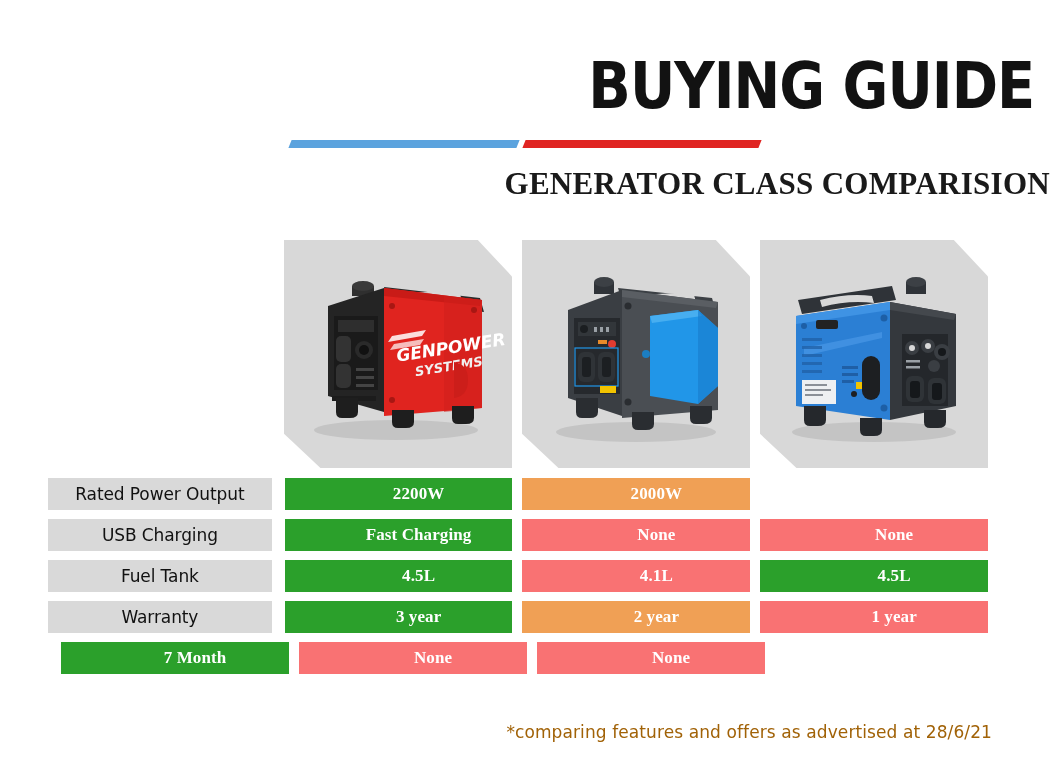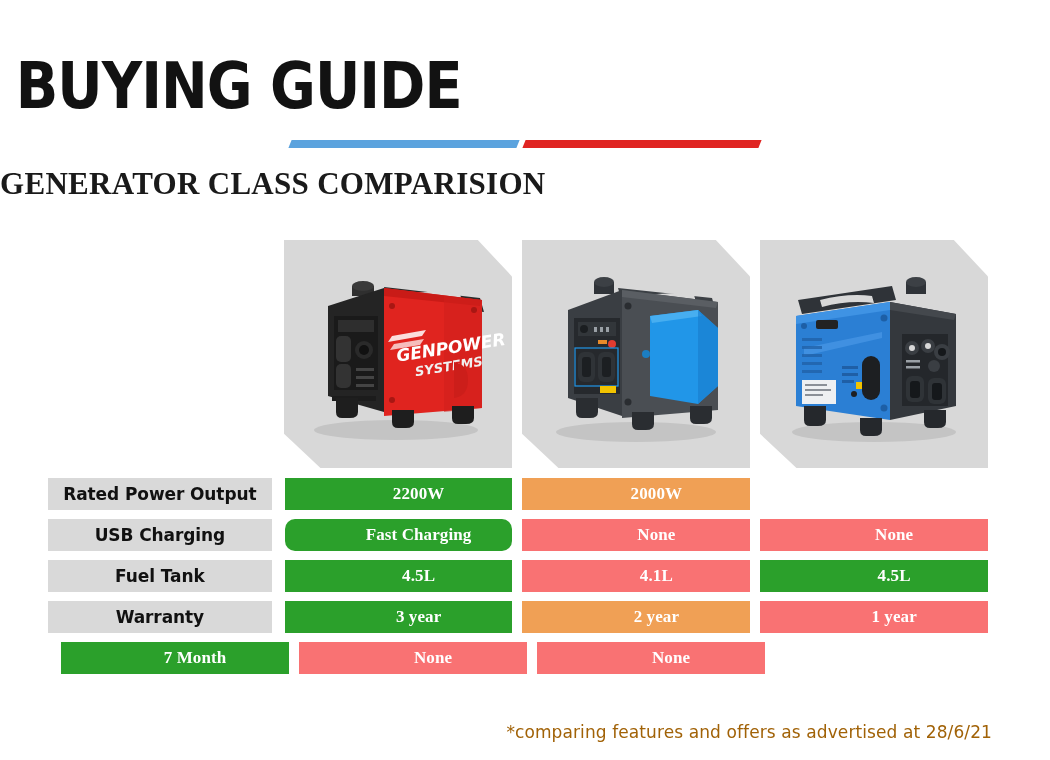--- a/index.html
+++ b/index.html
@@ -18,21 +18,21 @@
     width: 1050px;
     height: 760px;
     background: #ffffff;
   }
 
   
   .header {
     position: absolute;
     top: 0; left: 0;
     width: 1050px;
-    text-align: left;
+    text-align: right;
   }
 
   .main-title {
     margin-top: 54px;
     font-size: 64px;
     font-weight: 900;
     letter-spacing: -1px;
     color: #121212;
     line-height: 1.0;
     font-family: "DejaVu Sans", "Liberation Sans", sans-serif;
@@ -110,21 +110,21 @@
   }
 
   .cell-label {
     width: 224px;
     background: #d9d9d9;
     color: #111111;
     display: flex;
     align-items: center;
     justify-content: center;
     font-size: 17px;
-    font-weight: 700;
+    font-weight: 400;
     letter-spacing: -0.1px;
     font-family: "DejaVu Sans", "Liberation Sans", sans-serif;
   }
 
   .spacer-a { width: 13px; }
   .spacer-b { width: 10px; }
 
   .cell-val {
     width: 228px;
     display: flex;
@@ -351,21 +351,21 @@
       <div class="cell-val" style="background-color: rgb(43, 160, 43);">2200W</div>
       <div class="spacer-b"></div>
       <div class="cell-val" style="background-color: rgb(240, 160, 85);">2000W</div>
       <div class="spacer-b"></div>
       <div class="cell-val" style="background-color: rgb(249, 114, 115); margin-top: 36px;">1700W</div>
     </div>
 
     <div class="trow">
       <div class="cell-label">USB Charging</div>
       <div class="spacer-a"></div>
-      <div class="cell-val" style="background-color: rgb(43, 160, 43); border-radius: 10px;">Fast Charging</div>
+      <div class="cell-val" style="background-color: rgb(43, 160, 43);">Fast Charging</div>
       <div class="spacer-b"></div>
       <div class="cell-val" style="background-color: rgb(249, 114, 115);">None</div>
       <div class="spacer-b"></div>
       <div class="cell-val" style="background-color: rgb(249, 114, 115);">None</div>
     </div>
 
     <div class="trow">
       <div class="cell-label">Fuel Tank</div>
       <div class="spacer-a"></div>
       <div class="cell-val" style="background-color: rgb(43, 160, 43);">4.5L</div>

